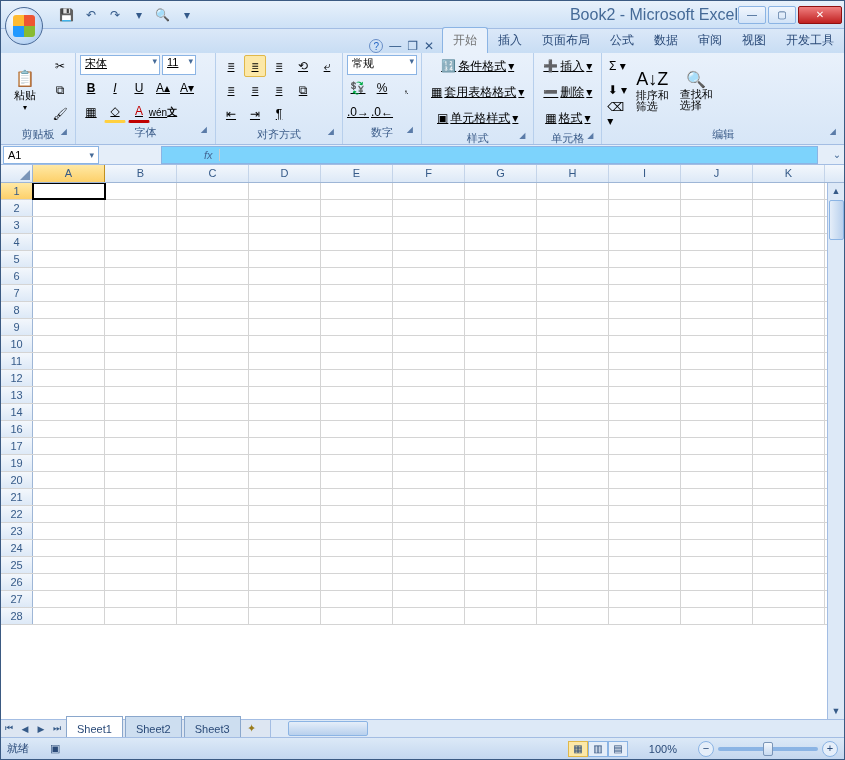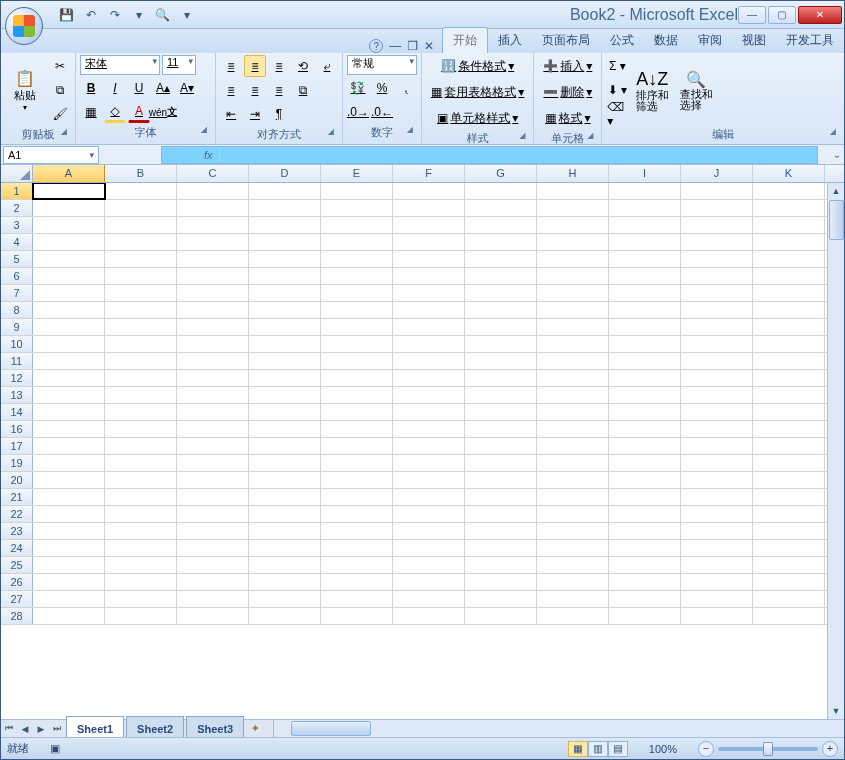--- a/index.html
+++ b/index.html
@@ -60,21 +60,21 @@
 .rh.active { background: linear-gradient(#ffe9a5, #fdd06a); }
 .cell { width: 72px; border-right: 1px solid #d4d4d4; cursor: cell; }
 .cell.selected { outline: 2px solid #000; outline-offset: -1px; }
 .vscroll { position: absolute; right: 0; top: 0; bottom: 0; width: 17px; background: #dde9f7; border-left: 1px solid #a3bde3; }
 .vscroll .thumb { position: absolute; top: 17px; width: 15px; left: 1px; height: 40px; background: linear-gradient(90deg,#e5eef9,#b8d0ed); border: 1px solid #8bb4e4; border-radius: 2px; cursor: pointer; }
 .vscroll .arr { height: 16px; text-align: center; font-size: 9px; color: #355a88; cursor: pointer; line-height: 16px; }
 
 
 .sheettabs { height: 18px; background: #dde6f2; border-top: 1px solid #a3bde3; display: flex; align-items: center; font-size: 11px; }
 .navbtn { width: 16px; text-align: center; color: #355a88; cursor: pointer; font-size: 9px; }
-.stab { padding: 4px 10px; background: #fff; border: 1px solid #8aa7cc; border-bottom: none; border-radius: 0 0 4px 4px; margin: 0 1px; color: #2a4a78; cursor: pointer; line-height: 16px; font-weight: bold; }
+.stab { padding: 4px 10px; background: #fff; border: 1px solid #8aa7cc; border-bottom: none; border-radius: 0 0 4px 4px; margin: 0 1px; color: #2a4a78; cursor: pointer; line-height: 16px; }
 .stab.inactive { background: #cddef0; }
 .newsheet { width: 20px; text-align: center; cursor: pointer; color: #9a7b1b; }
 .hscroll { flex: 1; background: #dde9f7; border-left: 1px solid #a3bde3; height: 17px; margin-left: 8px; position: relative; }
 .hscroll .thumb { position: absolute; left: 17px; height: 15px; top: 1px; width: 80px; background: linear-gradient(#e5eef9,#b8d0ed); border: 1px solid #8bb4e4; border-radius: 2px; cursor: pointer; }
 
 
 .statusbar { height: 22px; background: linear-gradient(#dce9f7, #c4d7ef); border-top: 1px solid #a3bde3; display: flex; align-items: center; font-size: 11px; color: #2a4a78; padding: 0 6px; gap: 21px; }
 .statusbar .spacer { flex: 1; }
 .viewbtns { display: flex; }
 .viewbtns .v { width: 20px; height: 16px; border: 1px solid #8bb4e4; display: flex; align-items: center; justify-content: center; font-size: 10px; cursor: pointer; background: #e5eef9; }

